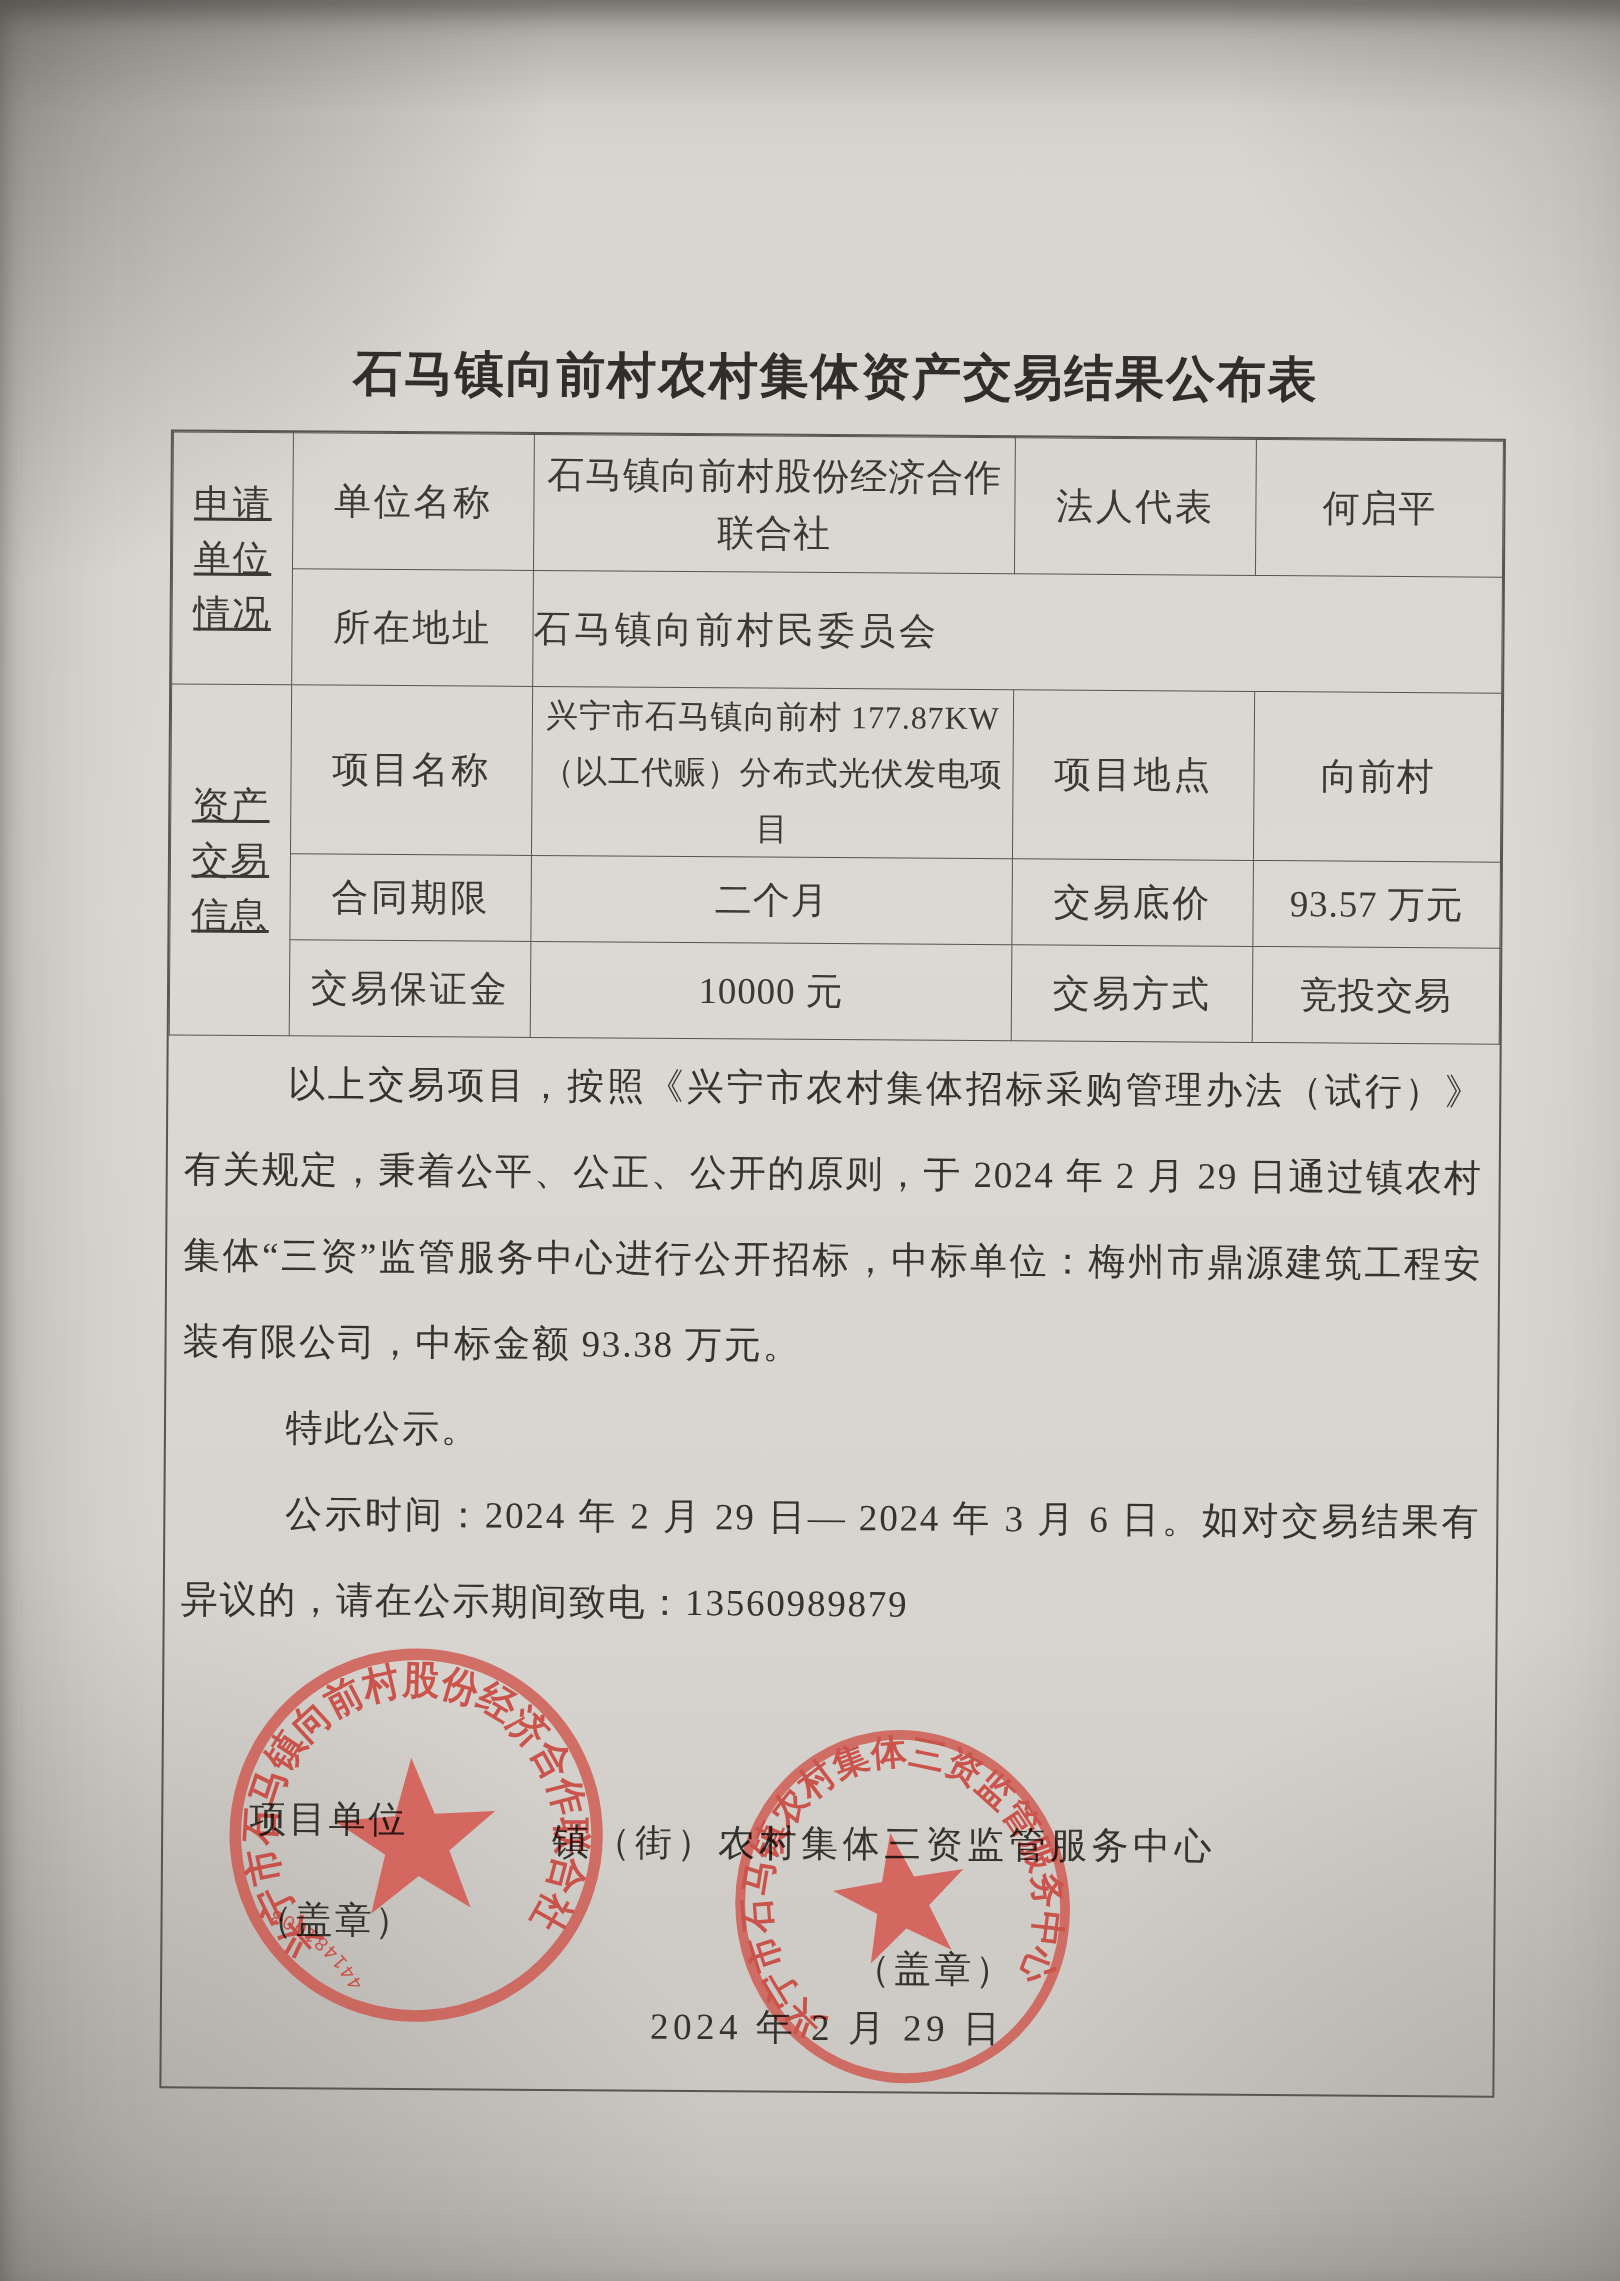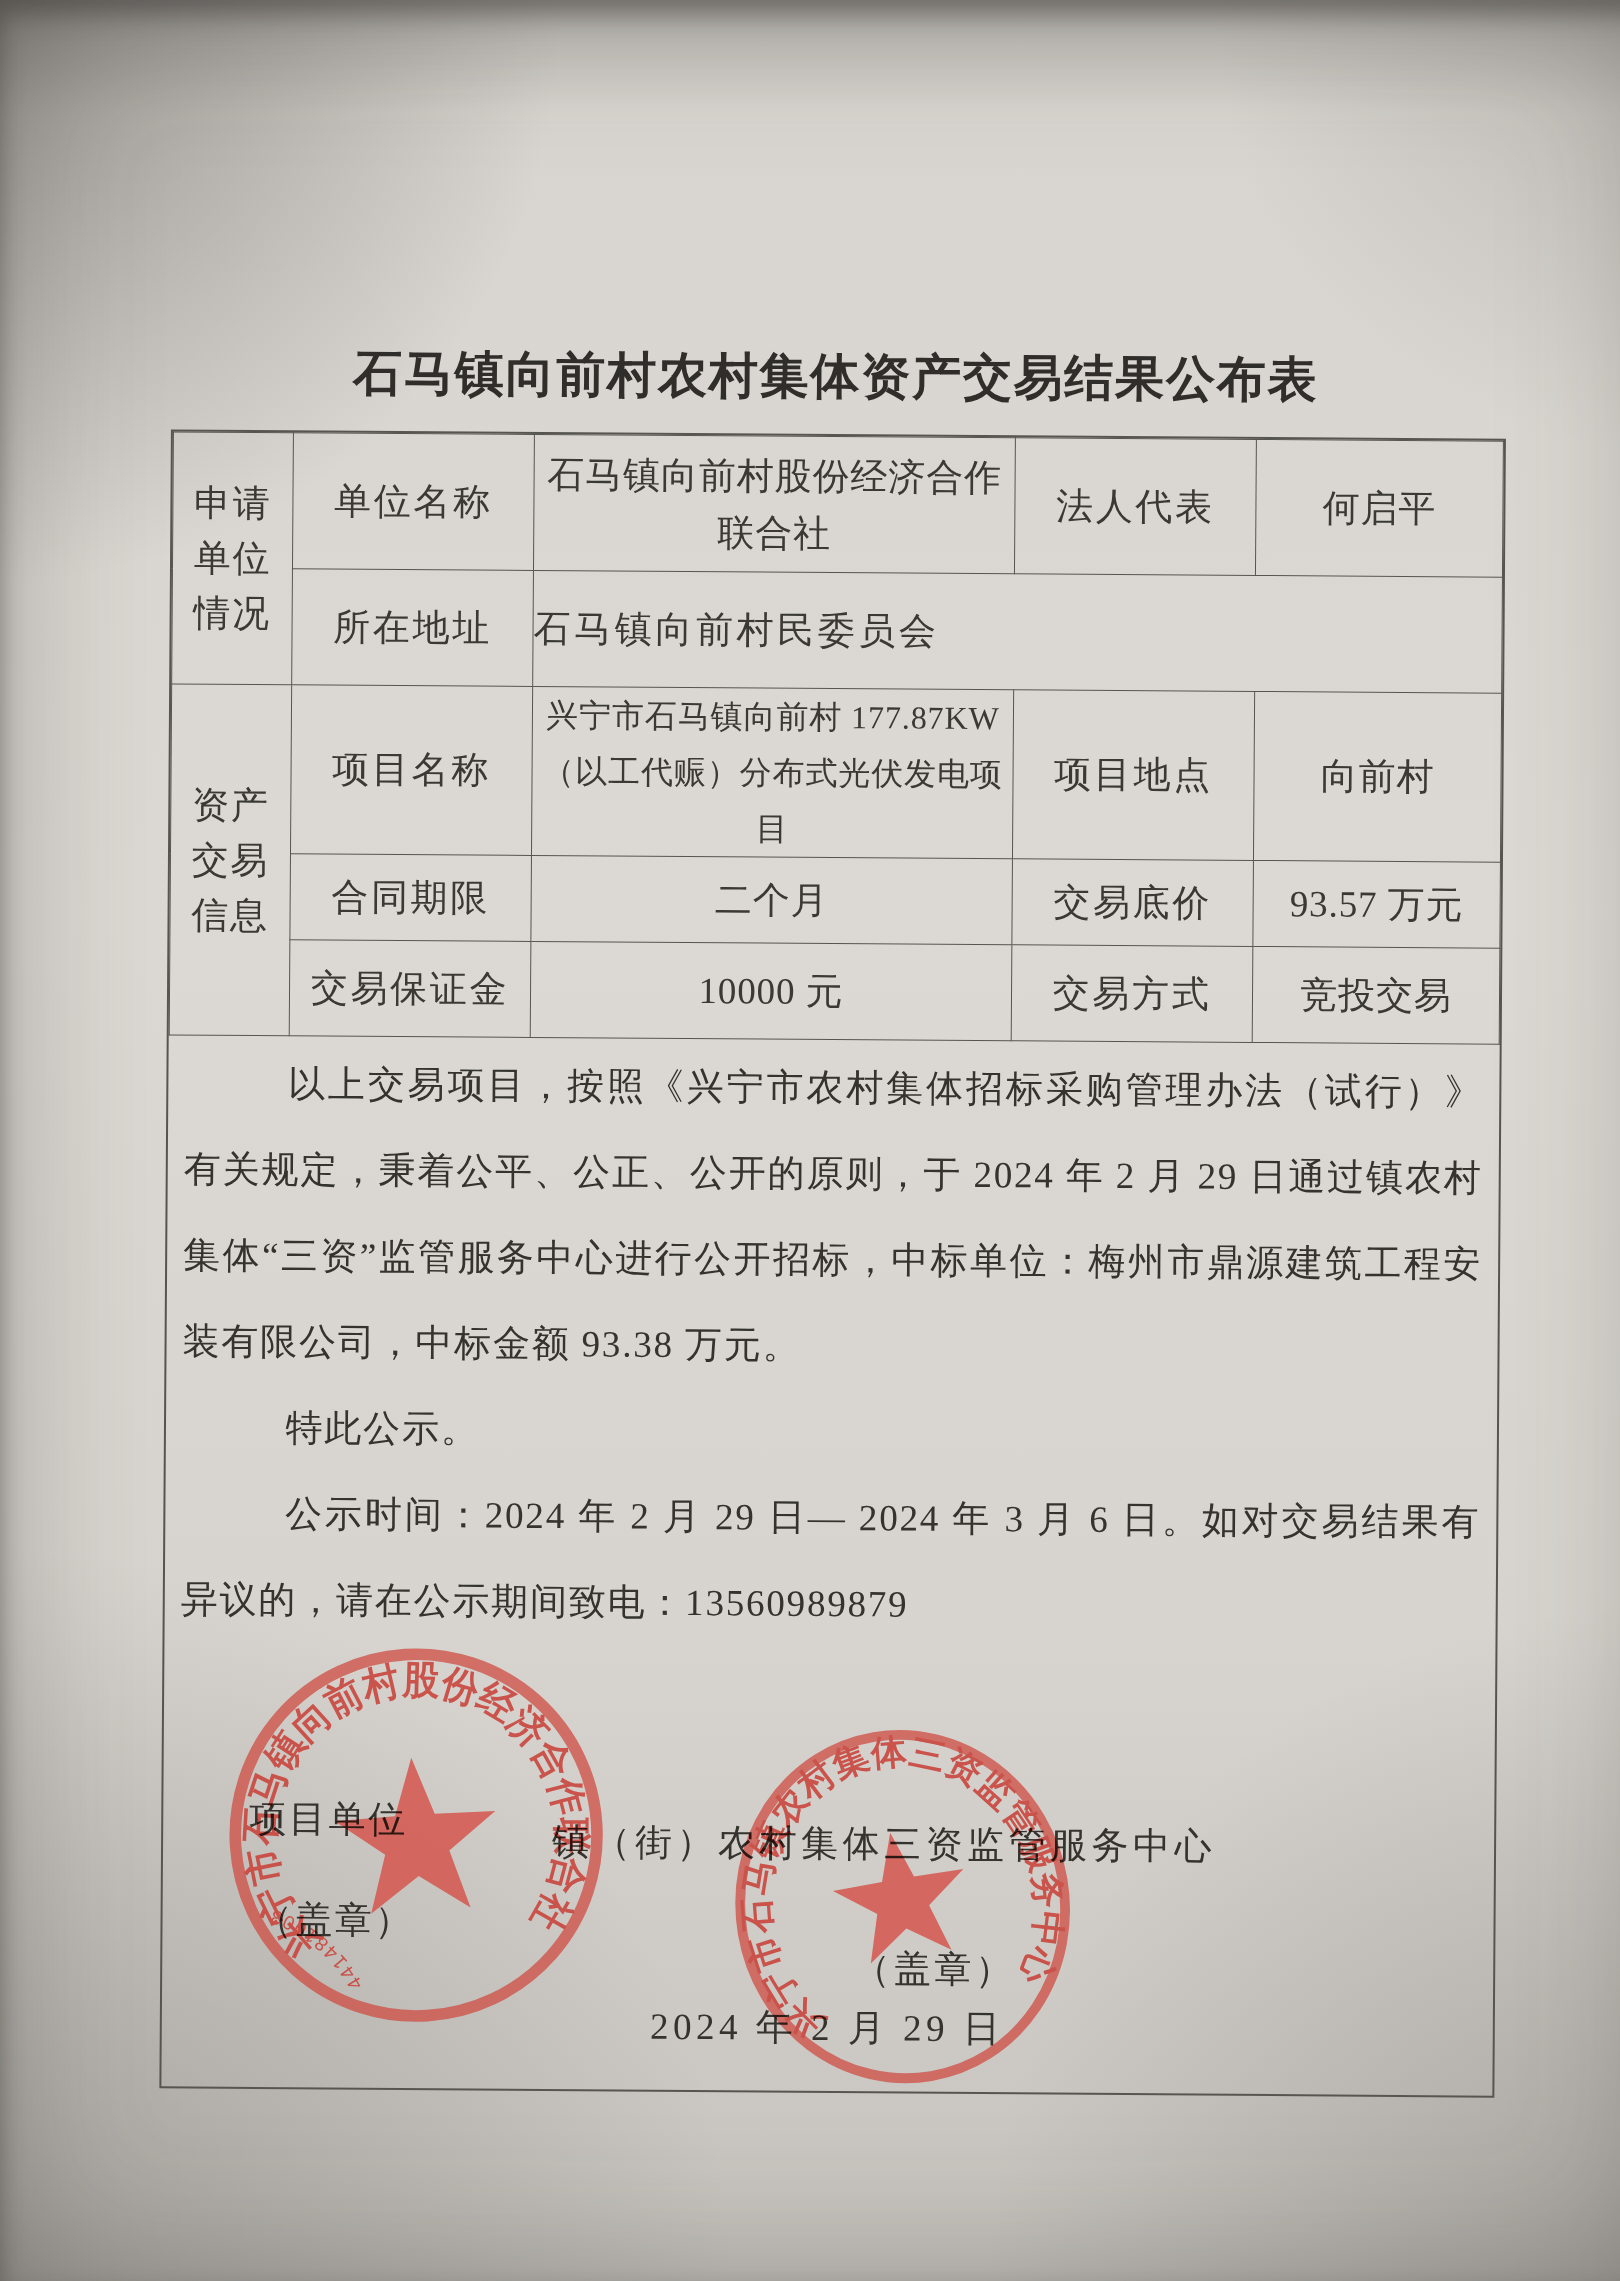--- a/index.html
+++ b/index.html
@@ -26,21 +26,21 @@
     font-size:49px;letter-spacing:1.8px;color:#2f2e2a;
   }
   .box{
     position:absolute;left:166px;top:434px;width:1335px;height:1659px;
     border:2.7px solid #57554f;box-sizing:border-box;
   }
   table.grid{border-collapse:collapse;table-layout:fixed;width:1330px;}
   table.grid td{border:1.8px solid #57554f;padding:0;vertical-align:middle;color:#3a3933;}
   tr.r1{height:136px}tr.r2{height:116px}tr.r3{height:169px}tr.r4{height:86px}tr.r5{height:96px}
   .gcell{font-size:37px;line-height:55px;text-align:center;letter-spacing:1.8px;}
-  .gcell span{display:block;}
+  .gcell span{display:block;text-decoration:underline;}
   .lcell{font-size:37px;text-align:center;letter-spacing:2.7px;}
   .vcell{font-size:37px;text-align:center;letter-spacing:0.9px;}
   .addr{text-align:left;padding-left:41px;letter-spacing:3.6px;}
   .pname{font-size:32px;line-height:56px;padding:5.3px 12.5px;letter-spacing:0.9px;}
   .uname{line-height:57px;padding:3.6px 16px;}
   .narrative{padding:5.3px 16px 0 16px;font-size:37px;line-height:86px;text-align:justify;color:#34332d;letter-spacing:1.8px;}
   .narrative p{margin:0;}
   .narrative p.indent{text-indent:2.8em;}
   .sig{position:absolute;font-size:37px;color:#34332d;white-space:nowrap;}
   .sig-left-label{left:86px;top:1362px;letter-spacing:2.7px;}

